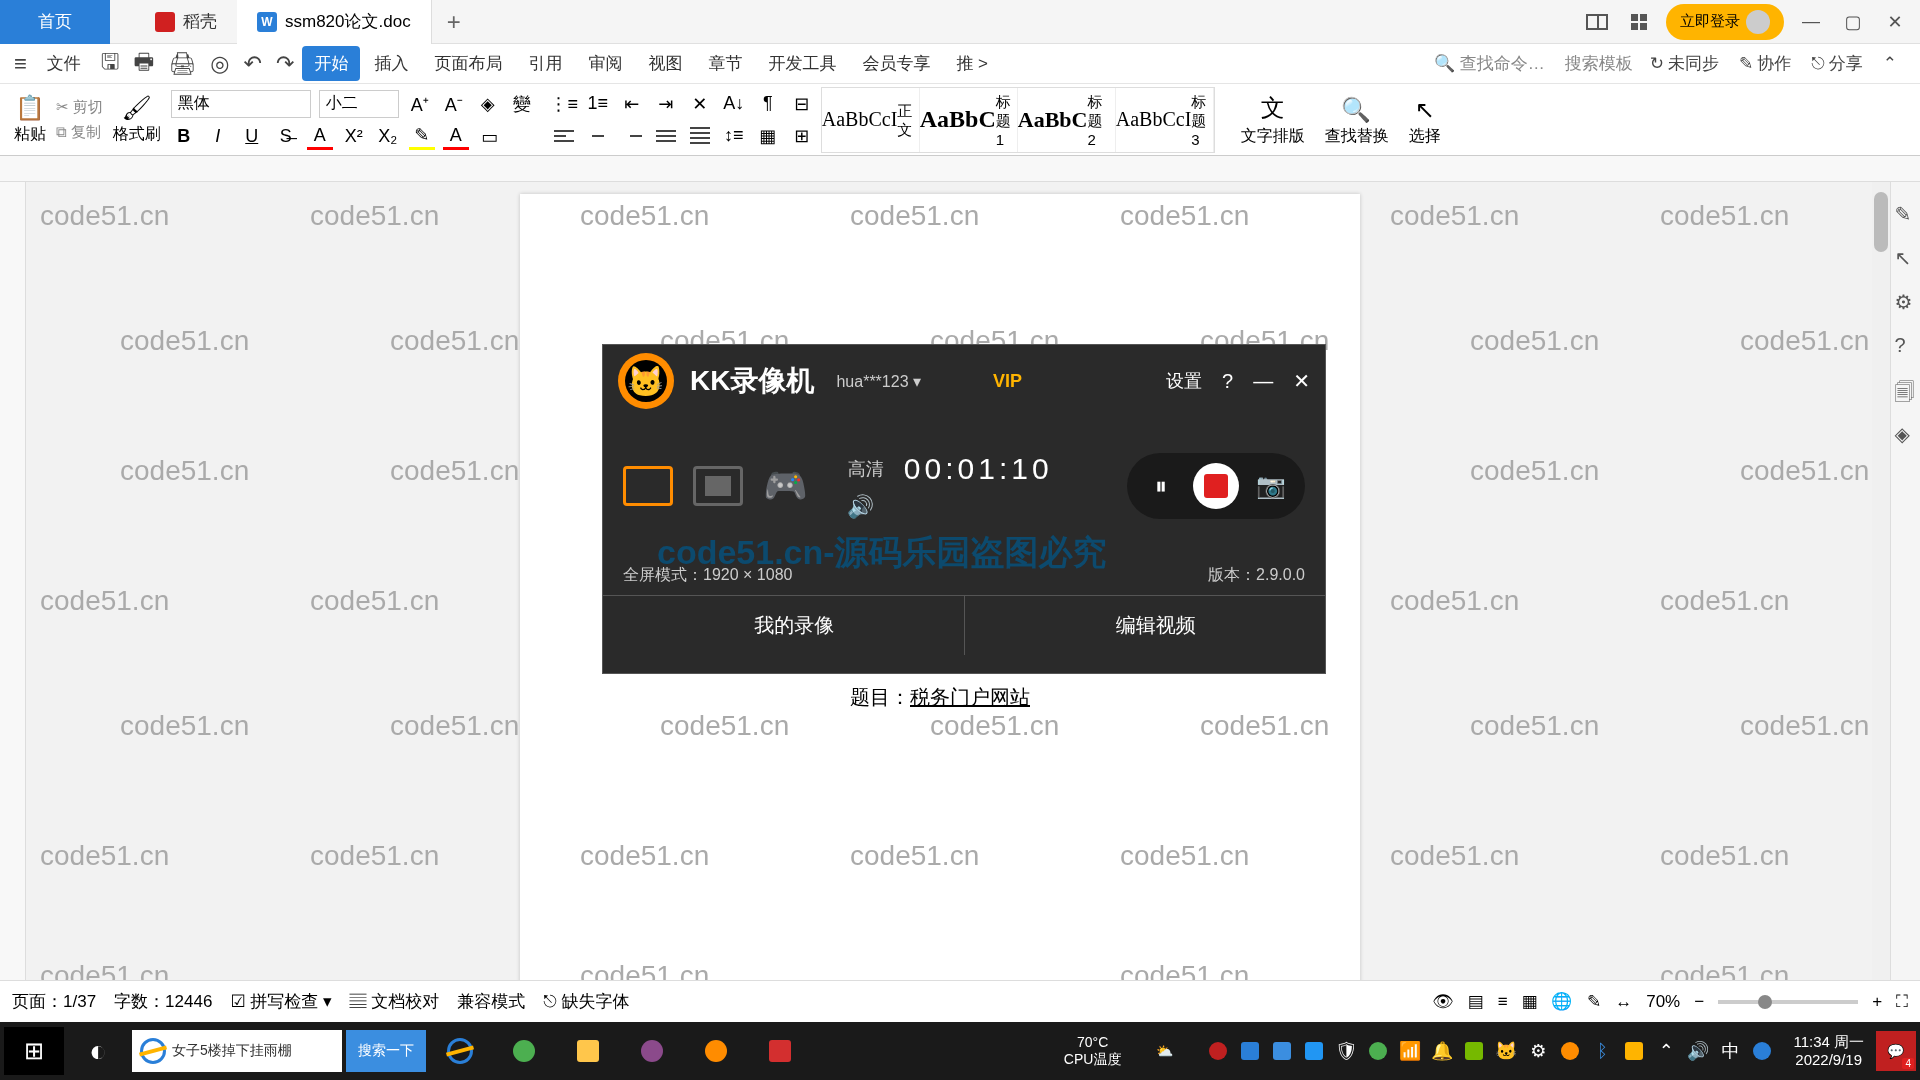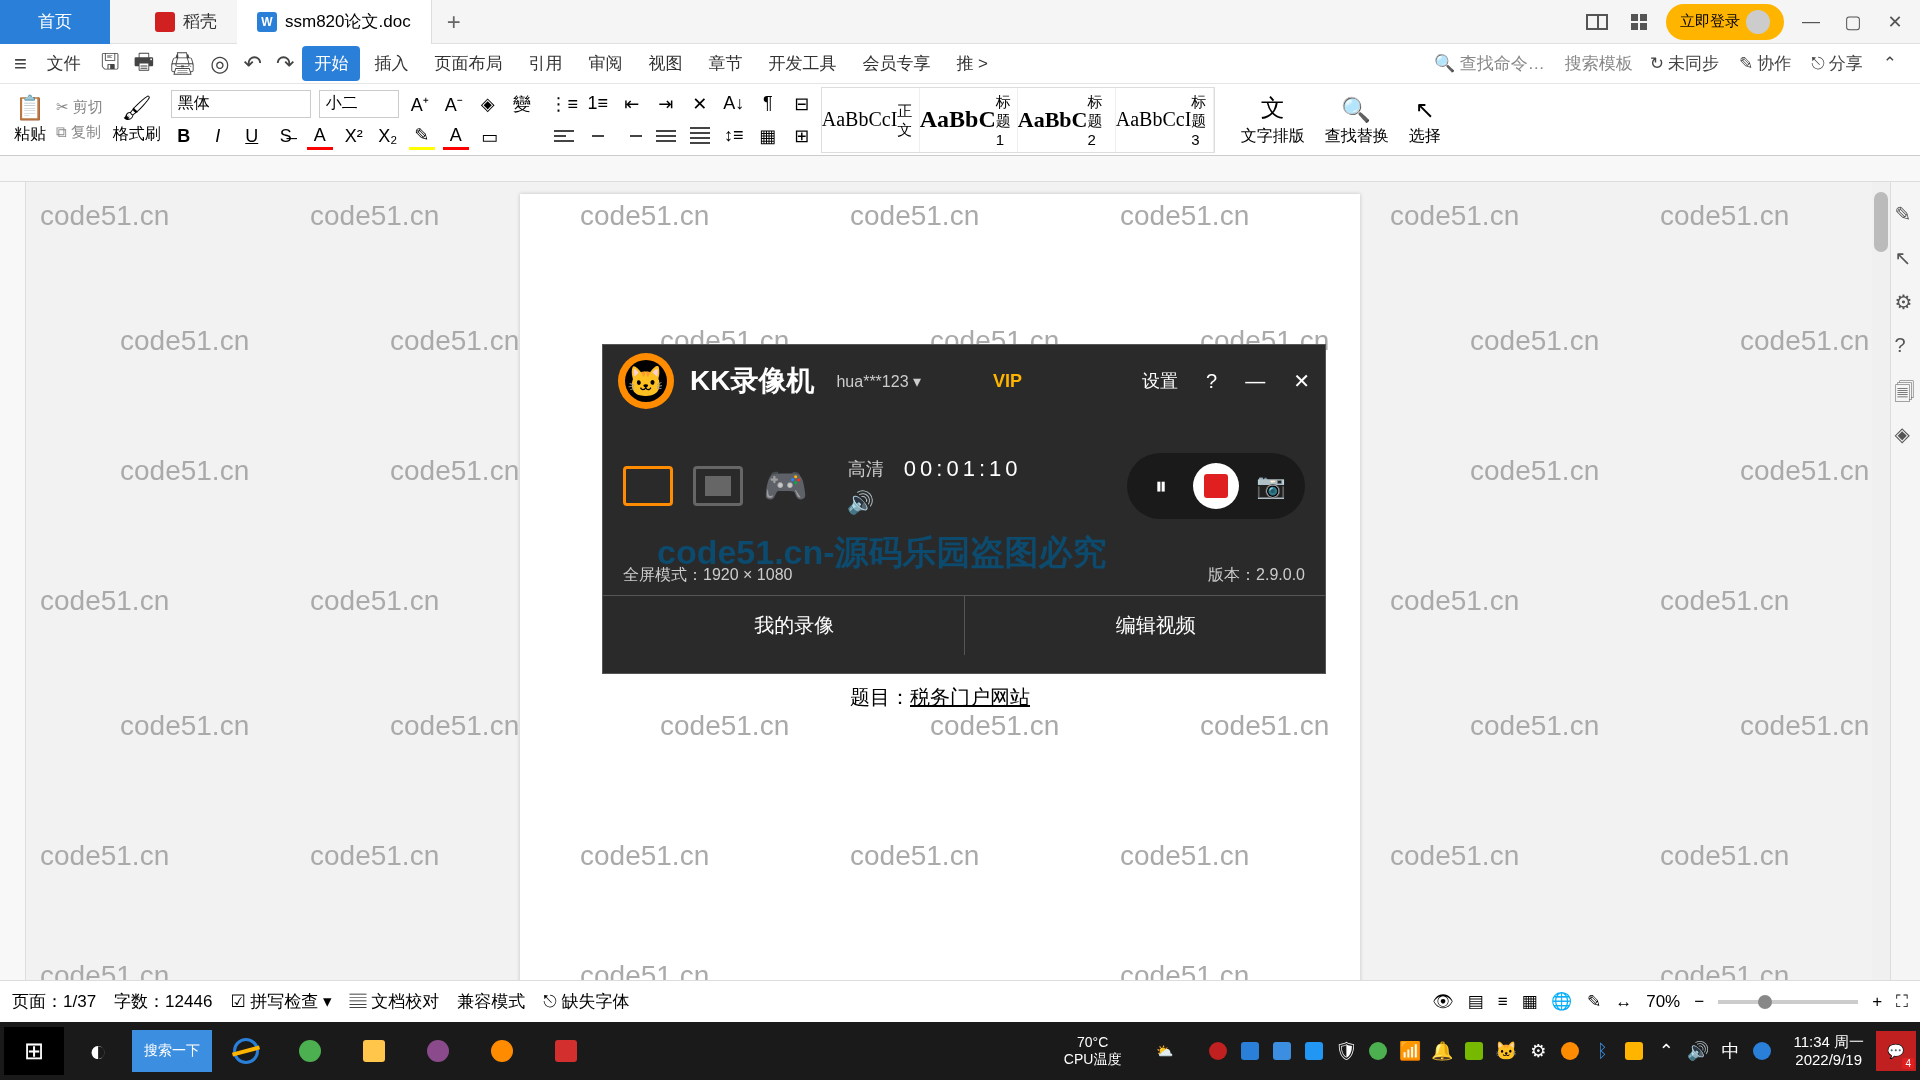--- a/index.html
+++ b/index.html
@@ -72,30 +72,30 @@
 .side-icon { width: 22px; height: 22px; color: #555; font-size: 20px; cursor: pointer; }
 
 
 .recorder { position: absolute; left: 602px; top: 344px; width: 724px; height: 330px; background: #2a2a2a; border: 1px solid #555; z-index: 40; color: #fff; }
 .rec-titlebar { height: 72px; display: flex; align-items: center; padding: 0 15px; gap: 12px; }
 .rec-logo { width: 56px; height: 56px; background: #ff8c00; border-radius: 50%; display: flex; align-items: center; justify-content: center; font-size: 30px; }
 .rec-logo-inner { width: 42px; height: 42px; background: #000; border-radius: 50%; display: flex; align-items: center; justify-content: center; }
 .rec-brand { font-size: 28px; font-weight: bold; margin-left: 4px; }
 .rec-user { font-size: 16px; color: #ccc; margin-left: 10px; }
 .rec-vip { color: #ffb400; font-weight: bold; margin-left: 60px; font-size: 18px; }
-.rec-title-right { margin-left: auto; display: flex; align-items: center; gap: 28px; font-size: 20px; }
+.rec-title-right { margin-left: auto; display: flex; align-items: center; gap: 20px; font-size: 20px; }
 .rec-settings { font-size: 18px; }
 .rec-body { height: 138px; display: flex; align-items: center; padding: 0 20px; gap: 20px; }
 .rec-mode { width: 50px; height: 40px; border: 3px solid #666; border-radius: 4px; cursor: pointer; }
 .rec-mode.active { border-color: #ff8c00; }
 .rec-mode.region { background: linear-gradient(#666,#666) center/60% 60% no-repeat; }
 .rec-game { font-size: 36px; }
 .rec-timer-block { display: flex; flex-direction: column; gap: 8px; margin-left: 20px; }
 .rec-quality { font-size: 18px; color: #ccc; }
-.rec-timer { font-size: 22px; letter-spacing: 4px; font-variant-numeric: tabular-nums; }
+.rec-timer { font-size: 30px; letter-spacing: 4px; font-variant-numeric: tabular-nums; }
 .rec-controls { margin-left: auto; display: flex; align-items: center; gap: 14px; background: #1a1a1a; border-radius: 40px; padding: 10px 16px; }
 .rec-btn { width: 36px; height: 36px; display: flex; align-items: center; justify-content: center; font-size: 24px; cursor: pointer; }
 .rec-record { width: 46px; height: 46px; background: #fff; border-radius: 50%; display: flex; align-items: center; justify-content: center; }
 .rec-record-inner { width: 24px; height: 24px; background: #e02020; border-radius: 3px; }
 .rec-info { height: 40px; display: flex; align-items: center; padding: 0 20px; font-size: 16px; color: #ccc; }
 .rec-version { margin-left: auto; }
 .rec-footer { height: 60px; display: flex; border-top: 1px solid #555; }
 .rec-footer-btn { flex: 1; display: flex; align-items: center; justify-content: center; font-size: 20px; cursor: pointer; border-right: 1px solid #555; margin-left: 22px; }
 .rec-footer-btn:last-child { border-right: none; }
 
@@ -452,20 +452,24 @@
         <div class="zoom-thumb"></div>
       </div>
     <span>+</span>
     <span>⛶</span>
   </div>
 </div>
 
 <div class="taskbar">
   <div class="tb-start">⊞</div>
   <div class="tb-item" style="font-size:30px">◐</div>
+  <div class="tb-search">
+    <div class="ie-icon"></div>
+    <span>女子5楼掉下挂雨棚</span>
+  </div>
   <div class="tb-search-btn">搜索一下</div>
   <div class="tb-item">
       <div class="ie-icon"></div>
     </div>
   <div class="tb-item">
       <div class="sq" style="background:#4caf50;border-radius:50%"></div>
     </div>
   <div class="tb-item">
       <div class="sq" style="background:#ffc64b"></div>
     </div>

